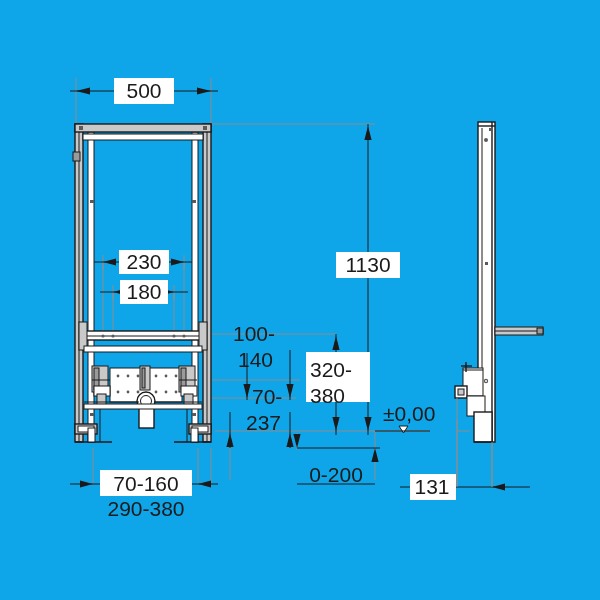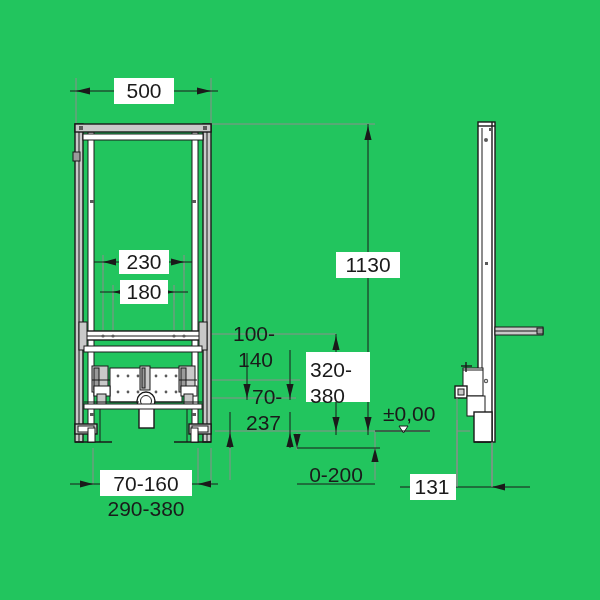--- a/index.html
+++ b/index.html
@@ -7,21 +7,21 @@
     padding: 0;
     background: #ffffff;
   }
   body {
     font-family: "Liberation Sans", sans-serif;
   }
   #stage {
     position: relative;
     width: 600px;
     height: 600px;
-    background: #22c55e;
+    background: #0ea5e9;
     overflow: hidden;
   }
   #drawing {
     position: absolute;
     left: 0;
     top: 0;
     width: 600px;
     height: 600px;
   }
   .dimtext {

